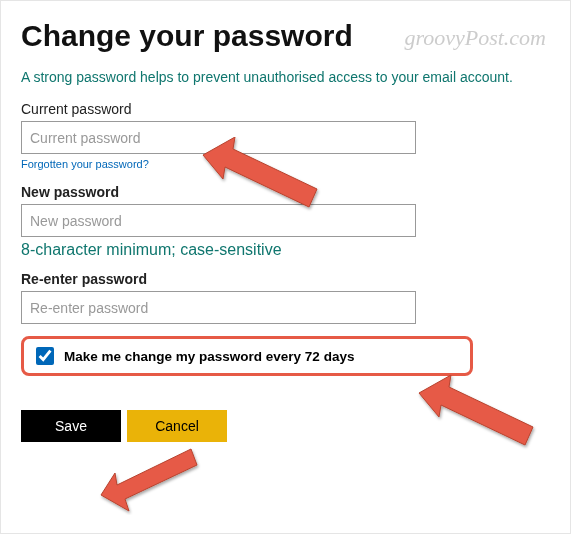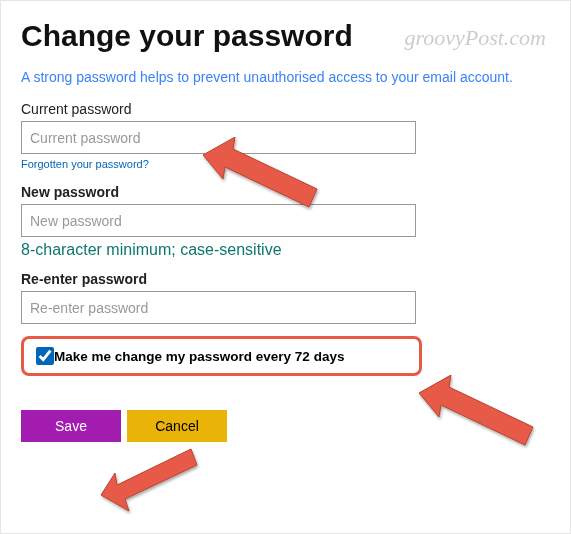--- a/index.html
+++ b/index.html
@@ -1,34 +1,34 @@
 <!DOCTYPE html>
 <html><head>
 <meta charset="utf-8">
 <style>
   *{box-sizing:border-box;margin:0;padding:0}
   body{font-family:"Segoe UI",Arial,Helvetica,sans-serif;background:#fff;width:571px;height:534px;position:relative;overflow:hidden;border:1px solid #e5e5e5;padding:18px 20px 0 20px;color:#000}
   h1{font-size:30px;font-weight:700;color:#111;margin-bottom:16px}
   .watermark{position:absolute;top:24px;right:24px;color:#ccc;font-size:22px;font-family:Georgia,serif;font-style:italic}
-  .subtitle{font-size:14px;margin-bottom:16px;color:#3b82f6}
+  .subtitle{font-size:14px;margin-bottom:16px;color:#0f766e}
   .lbl{font-size:14px;color:#222;margin-bottom:4px;display:block}
   .bold{font-weight:600}
   .field{display:block;width:395px;height:33px;padding:4px 8px;font-size:14px;border:1px solid #999;background:#fff}
   .field::placeholder{color:#999}
   .link{color:#0067b8;text-decoration:none;font-size:11px;display:inline-block;margin-top:2px}
   .group{margin-bottom:12px}
   .help{font-size:16px;color:#0f766e;margin-top:4px}
-  .highlight{border:3px solid #e65a46;border-radius:8px;padding:8px 12px;display:flex;align-items:center;width:401px;margin-top:8px;margin-bottom:34px}
+  .highlight{border:3px solid #e65a46;border-radius:8px;padding:8px 12px;display:flex;align-items:center;gap:10px;width:452px;margin-top:8px;margin-bottom:34px}
   .check{width:18px;height:18px;accent-color:#0067b8;flex:none}
   .checklabel{font-size:13.5px;font-weight:600;color:#000}
   .group-new{}
   .group-re{margin-top:10px}
   .btnrow{display:flex;gap:6px}
   .btn{width:100px;height:32px;border:none;font-size:14px;cursor:pointer}
-  .btn-primary{background:#a21caf;color:#fff}
+  .btn-primary{background:#000000;color:#fff}
   .btn-secondary{background:#eab308;color:#000}
   
   .arrow{position:absolute;pointer-events:none}
   .arrow svg{display:block}
 </style>
 </head>
 <body>
 
 <div class="watermark">groovyPost.com</div>
 

